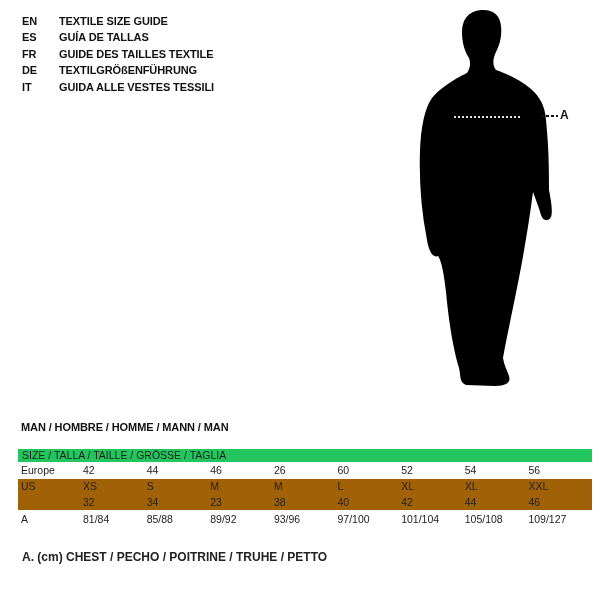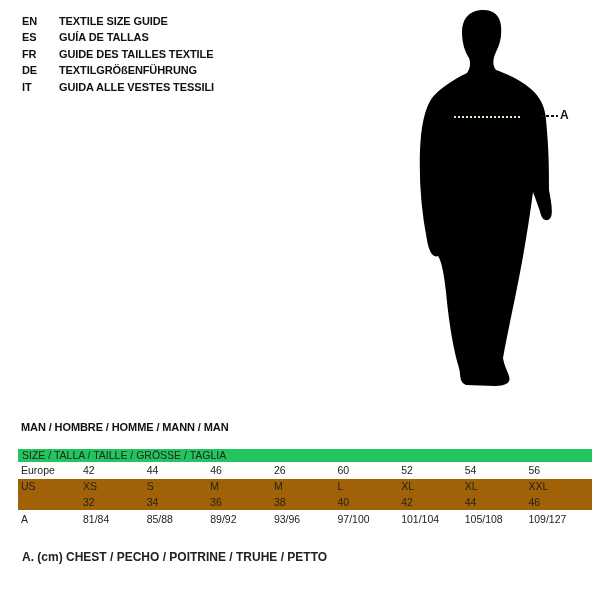--- a/index.html
+++ b/index.html
@@ -122,21 +122,21 @@
       <span class="cell">L</span>
       <span class="cell">XL</span>
       <span class="cell">XL</span>
       <span class="cell">XXL</span>
     </div>
 
     <div class="trow shaded">
       <span class="rlabel"></span>
       <span class="cell">32</span>
       <span class="cell">34</span>
-      <span class="cell">36</span>
+      <span class="cell">23</span>
       <span class="cell">38</span>
       <span class="cell">40</span>
       <span class="cell">42</span>
       <span class="cell">44</span>
       <span class="cell">46</span>
     </div>
 
     <div class="trow last">
       <span class="rlabel">A</span>
       <span class="cell">81/84</span>

